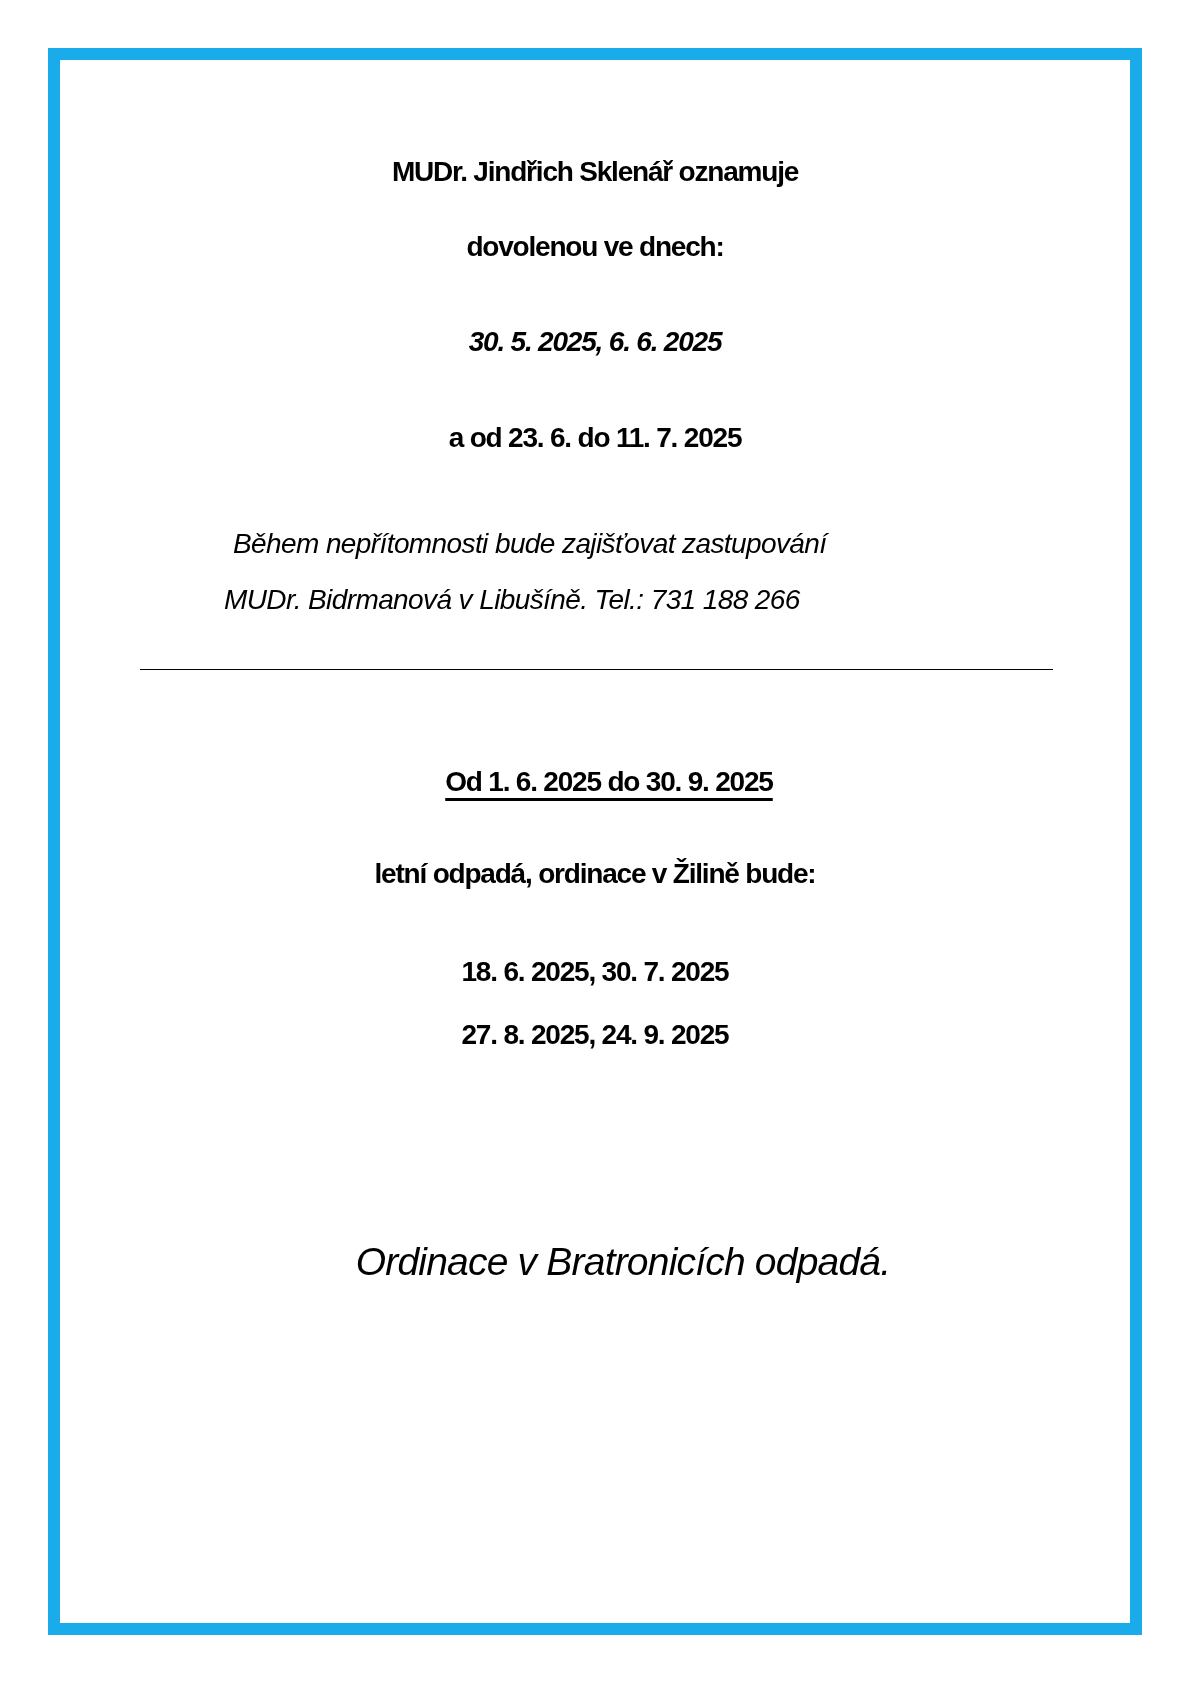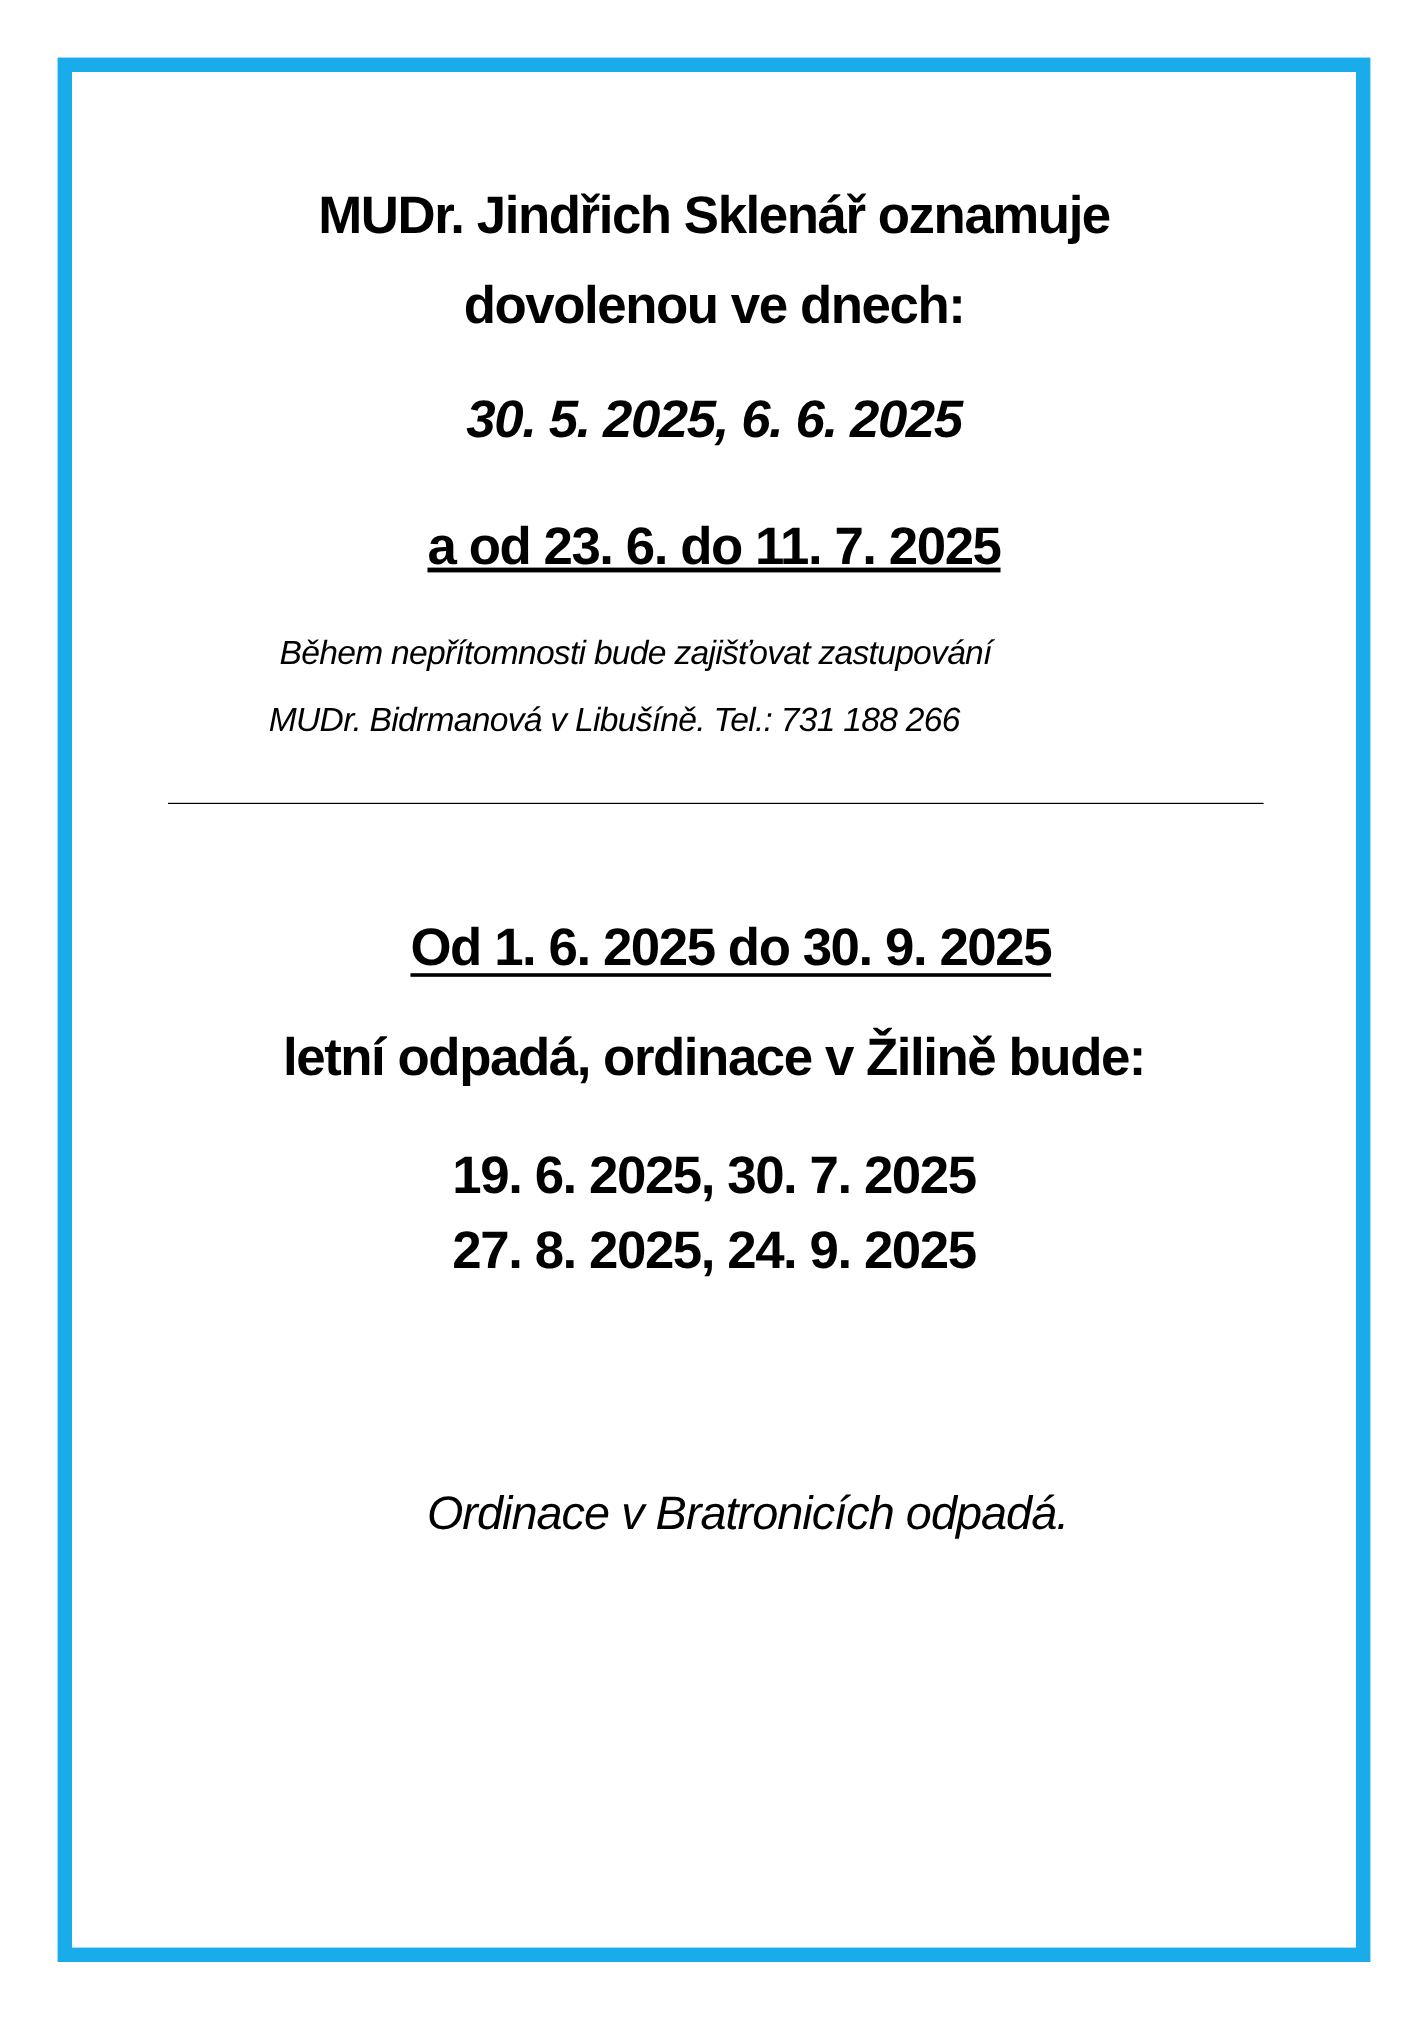--- a/index.html
+++ b/index.html
@@ -27,21 +27,21 @@
     .line {
       position: absolute;
       left: 0;
       width: 1190px;
       text-align: center;
       white-space: nowrap;
       line-height: 1;
     }
     .bold {
       font-weight: bold;
-      font-size: 44px;
+      font-size: 28px;
       letter-spacing: -1.2px;
     }
     .note {
       font-style: italic;
       font-size: 28px;
       letter-spacing: -0.6px;
       text-align: right;
     }
     .closing {
       font-style: italic;
@@ -65,29 +65,29 @@
   </style>
 </head>
 <body>
 
 <div class="frame"></div>
 
 <div class="line bold" style="top:158px;">MUDr. Jindřich Sklenář oznamuje</div>
 <div class="line bold" style="top:233px;">dovolenou ve dnech:</div>
 
 <div class="line bold" style="top:328px;font-style:italic;">30. 5. 2025, 6. 6. 2025</div>
-<div class="line bold" style="top:434px;text-decoration:underline;">a od 23. 6. do 11. 7. 2025</div>
+<div class="line bold" style="top:424px;">a od 23. 6. do 11. 7. 2025</div>
 
 <div class="line note" style="top:530px; left:233px; width:auto;">Během nepřítomnosti bude zajišťovat zastupování</div>
 <div class="line note" style="top:586px; left:224px; width:auto;">MUDr. Bidrmanová v Libušíně. Tel.: 731 188 266</div>
 
 <div class="rule"></div>
 
 <div class="line bold" style="top:768px;">
   <span class="underline">Od 1. 6. 2025 do 30. 9. 2025</span>
 </div>
 
 <div class="line bold" style="top:860px;">letní odpadá, ordinace v Žilině bude:</div>
 
-<div class="line bold" style="top:958px;">19. 6. 2025, 30. 7. 2025</div>
+<div class="line bold" style="top:958px;">18. 6. 2025, 30. 7. 2025</div>
 <div class="line bold" style="top:1021px;">27. 8. 2025, 24. 9. 2025</div>
 
 <div class="line closing" style="top:1242px;margin-left:28px;">Ordinace v Bratronicích odpadá.</div>
 
 </body></html>

